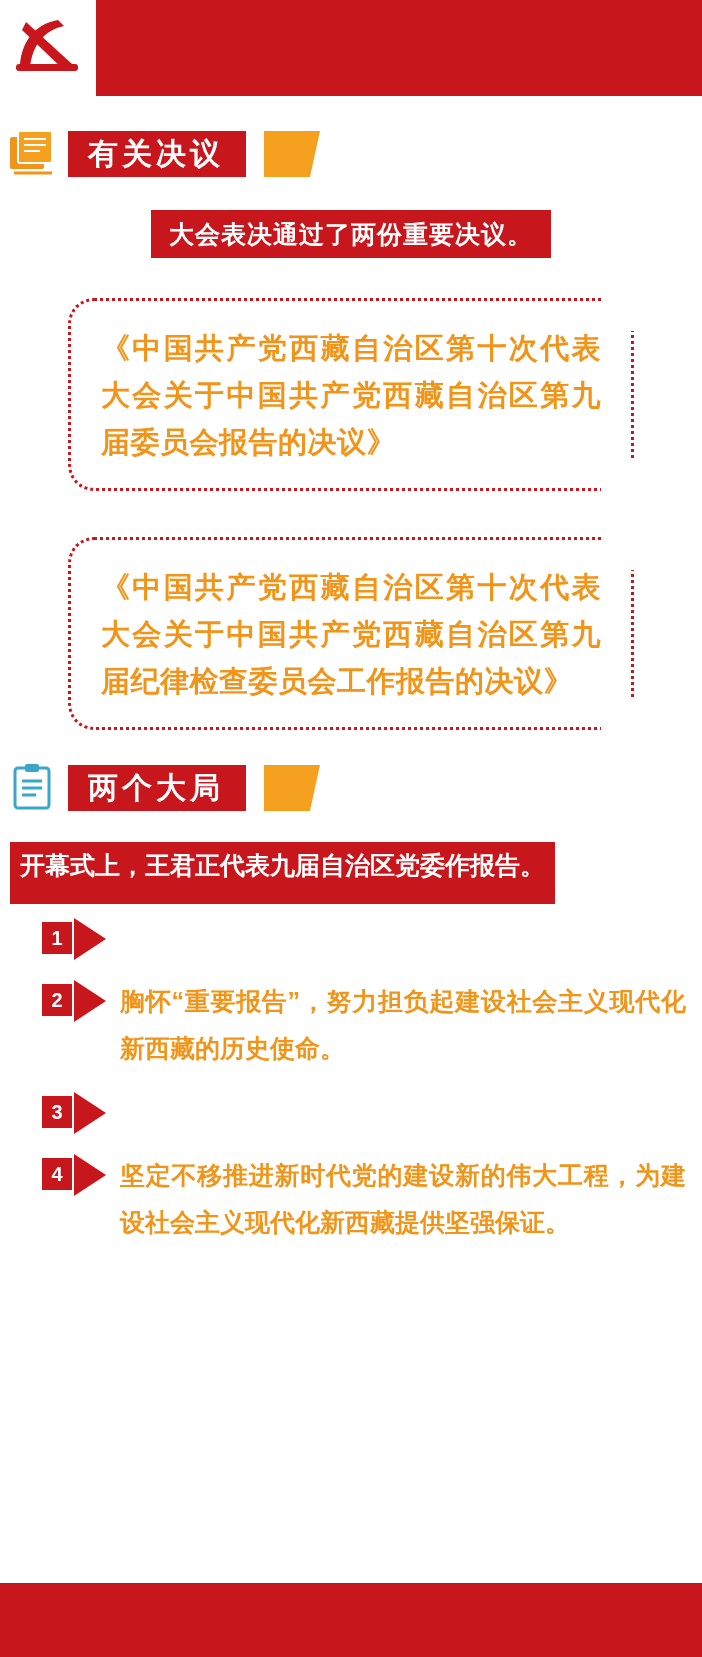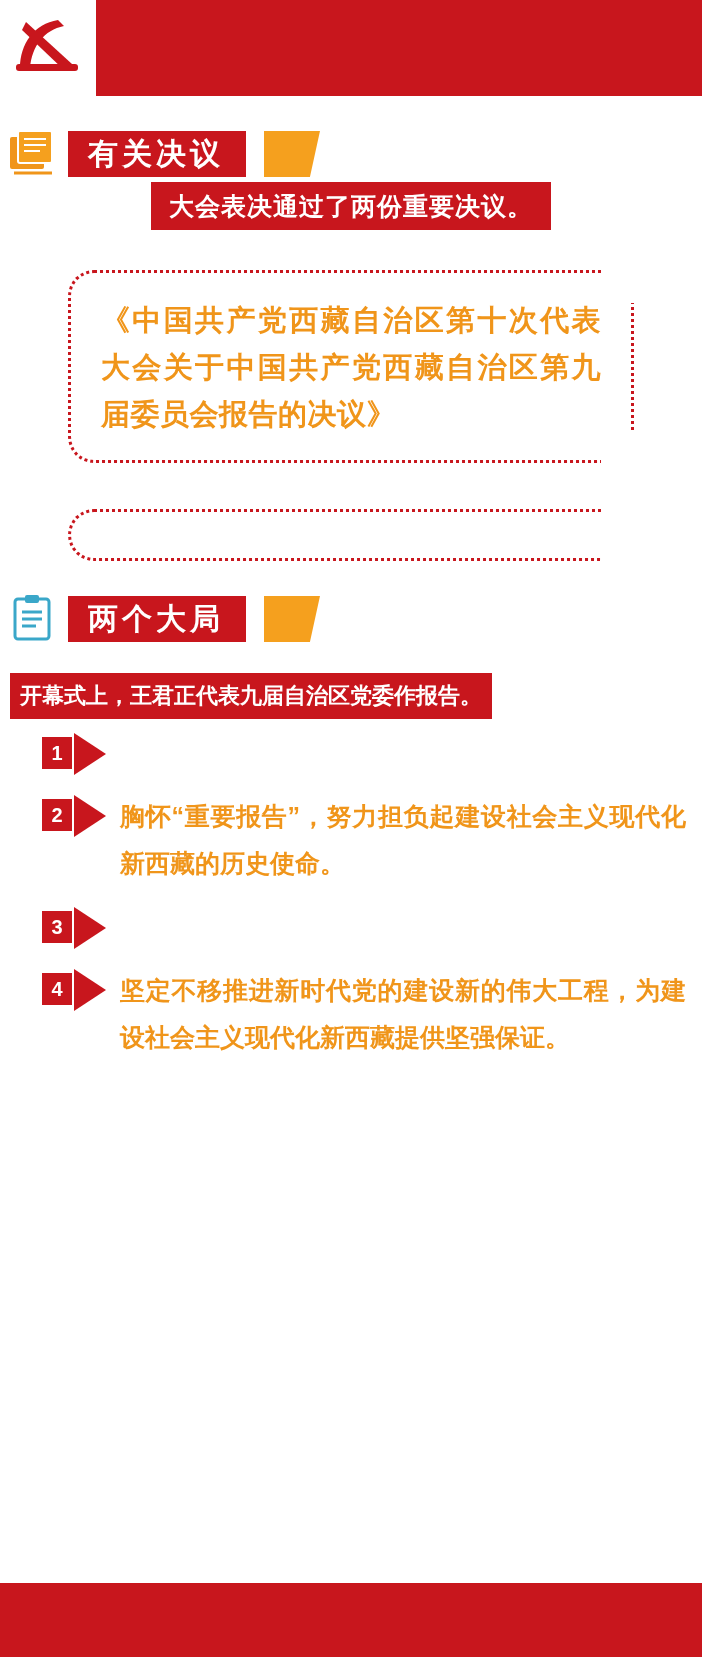--- a/index.html
+++ b/index.html
@@ -81,20 +81,21 @@
     padding: 8px 22px 8px 20px;
     height: 46px;
     box-sizing: border-box;
     line-height: 30px;
   }
 
   
   .subbar-wrap {
     display: flex;
     justify-content: center;
+    margin-top: 28px;
   }
   .subbar {
     background: #c8161d;
     color: #ffffff;
     font-size: 25px;
     font-weight: bold;
     letter-spacing: 1px;
     padding: 10px 18px;
     line-height: 28px;
   }
@@ -129,23 +130,23 @@
   }
   .fold-tr { right: -4px; top: -4px; }
   .fold-br { right: -4px; bottom: -4px; }
 
   
   .report-bar {
     margin: 26px 0 0 10px;
     display: inline-block;
     background: #c8161d;
     color: #ffffff;
-    font-size: 22px;
-    font-weight: bold;
-    padding: 8px 10px 8px 10px;
+    font-size: 25px;
+    font-weight: bold;
+    padding: 8px 10px 24px 10px;
     line-height: 30px;
   }
 
   .item-list { margin-top: 12px; }
   .item {
     display: flex;
     align-items: flex-start;
     margin: 0 0 18px 0;
     padding-left: 42px;
     padding-right: 16px;
@@ -231,20 +232,21 @@
   <div class="subbar">大会表决通过了两份重要决议。</div>
 </div>
 
 <div class="quote-box q1">
   <div class="qtext">《中国共产党西藏自治区第十次代表大会关于中国共产党西藏自治区第九届委员会报告的决议》</div>
   <div class="fold-tr"></div>
   <div class="fold-br"></div>
 </div>
 
 <div class="quote-box q2">
+  <div class="qtext">《中国共产党西藏自治区第十次代表大会关于中国共产党西藏自治区第九届纪律检查委员会工作报告的决议》</div>
   <div class="fold-tr"></div>
   <div class="fold-br"></div>
 </div>
 
 
 <div class="section-head">
   <div class="sec-icon">
     <svg width="50" height="50" viewBox="0 0 50 50">
       <rect x="7" y="5" width="34" height="40" rx="3" fill="none" stroke="#3aa7c9" stroke-width="3"></rect>
       <rect x="17" y="1" width="14" height="8" rx="2" fill="#3aa7c9"></rect>

